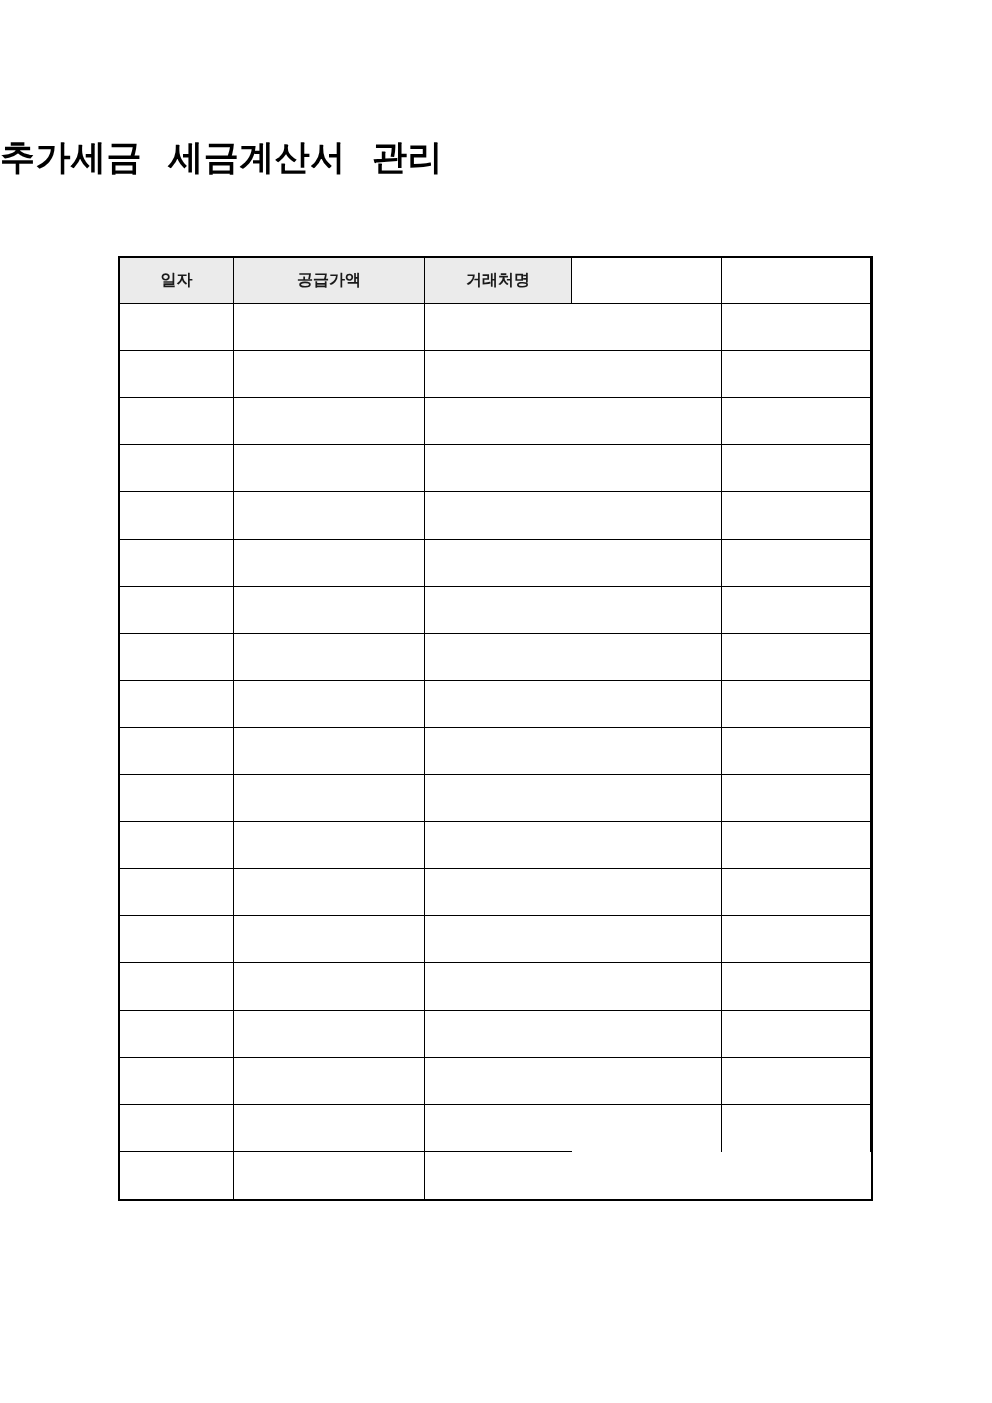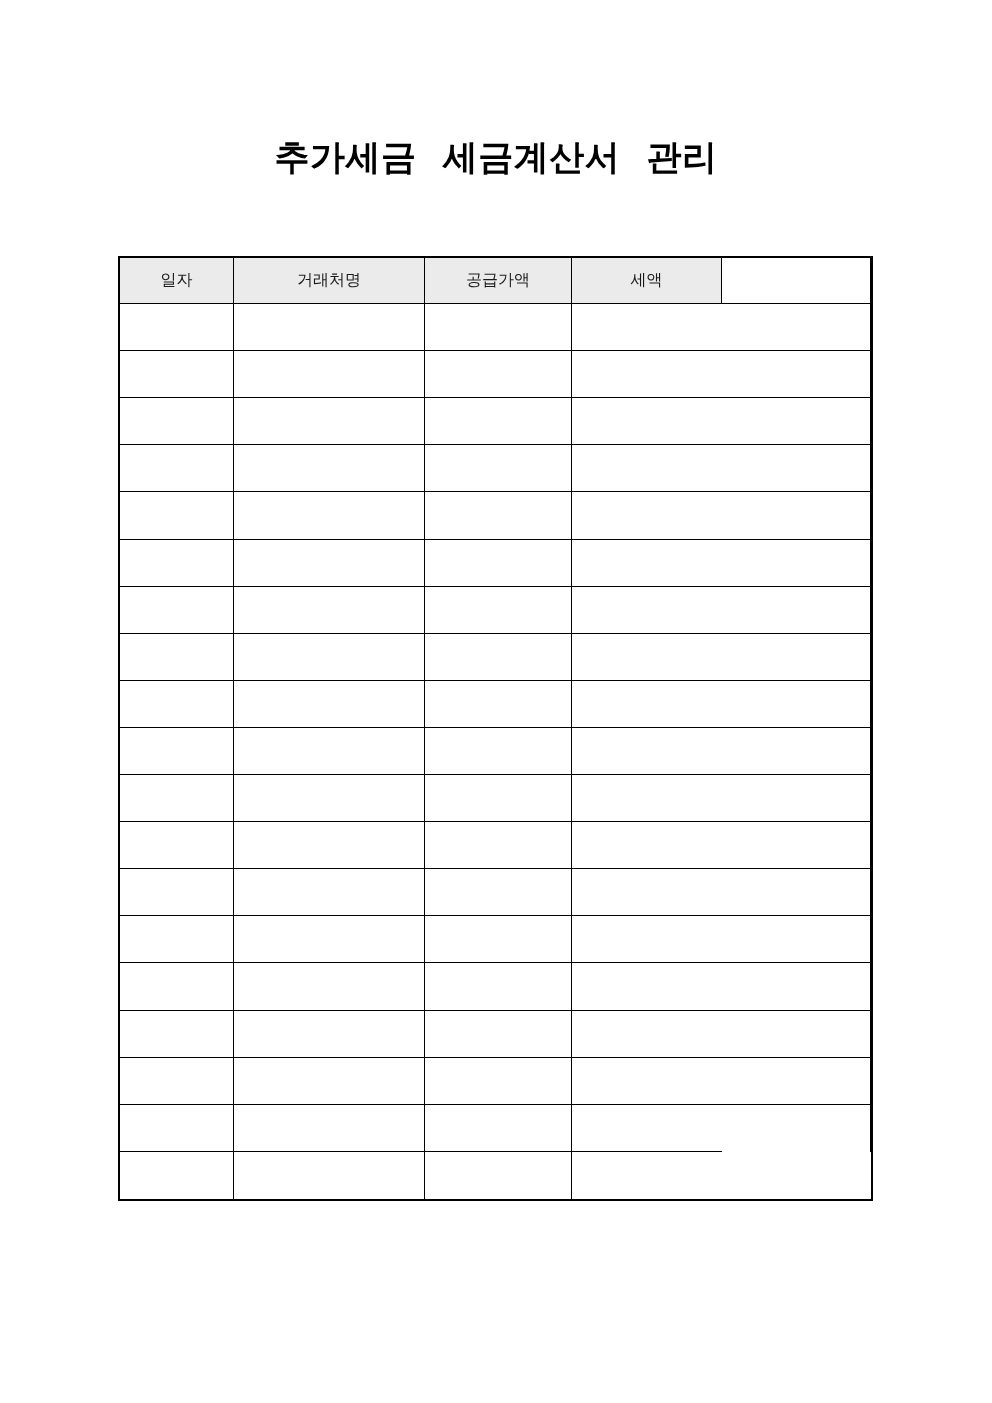--- a/index.html
+++ b/index.html
@@ -13,21 +13,20 @@
     position: relative;
     font-family: "Liberation Sans", "DejaVu Sans", sans-serif;
     overflow: hidden;
   }
   .doc-title {
     position: absolute;
     top: 139px;
     left: 0;
     width: 992px;
     margin: 0;
-    text-align: center;
     font-size: 35px;
     line-height: 35px;
     font-weight: 700;
     color: #000000;
     word-spacing: 16px;
     letter-spacing: 0.5px;
     white-space: nowrap;
   }
   .grid-table {
     position: absolute;
@@ -52,44 +51,43 @@
     font-size: 15px;
     color: #1a1a1a;
     position: relative;
     overflow: hidden;
   }
   .cell.lastcol { border-right: none; }
   .cell.lastrow { border-bottom: none; }
   .cell.header {
     background: #ebebeb;
     font-size: 16px;
-    font-weight: 400;
+    font-weight: 700;
     color: #1a1a1a;
   }
   .caret {
     position: absolute;
     left: calc(50% + 2px);
     top: 50%;
     transform: translateY(-50%);
     width: 1px;
     height: 22px;
     background: rgba(70, 80, 110, 0.55);
   }
 </style>
 </head>
 <body>
 
 <div>
   <h1 class="doc-title">추가세금 세금계산서 관리</h1>
 
   <div class="grid-table" id="grid-table">
       <div class="cell header">일자</div>
+      <div class="cell header">공급가액</div>
       <div class="cell header">거래처명</div>
-      <div class="cell header">공급가액</div>
-      <div class="cell header">세액</div>
       <div class="cell"></div>
       <div class="cell"></div>
       <div class="cell"></div>
       <div class="cell"></div>
       <div class="cell lastcol"></div>
       <div class="cell"></div>
       <div class="cell"></div>
       <div class="cell"></div>
       <div class="cell"></div>
       <div class="cell lastcol"></div>

